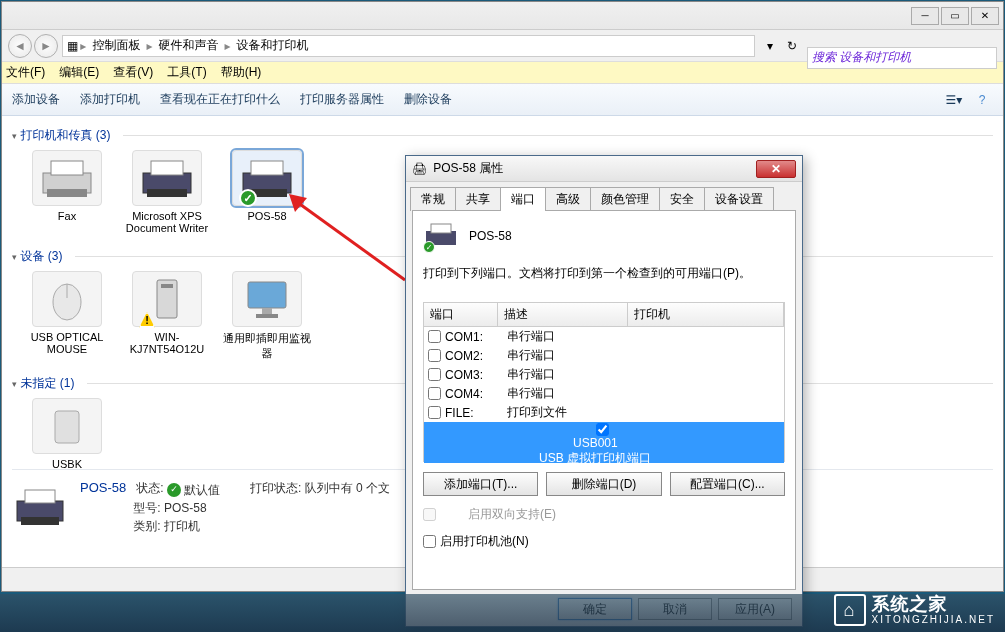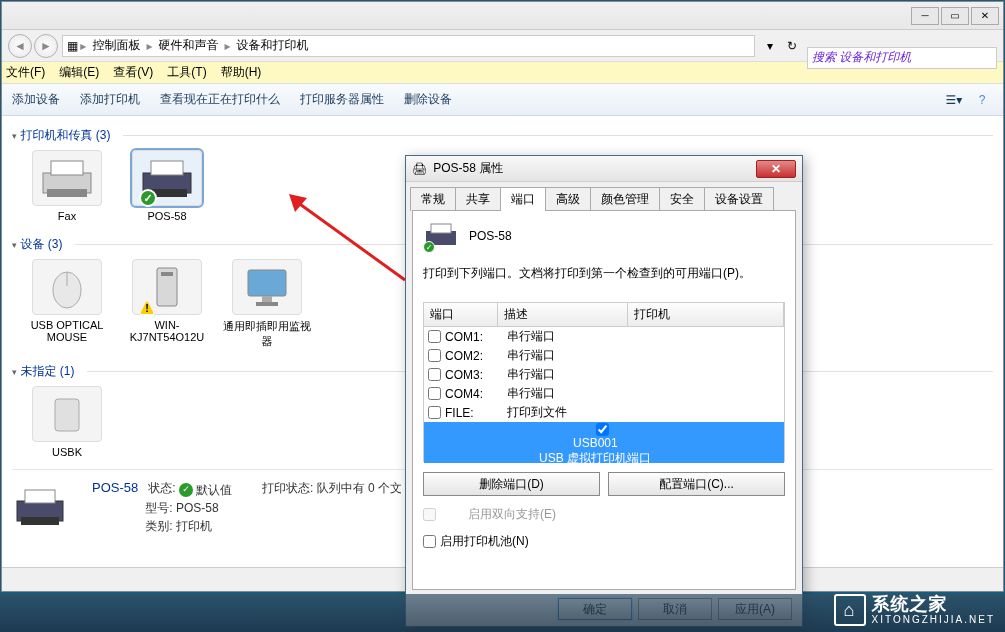--- a/index.html
+++ b/index.html
@@ -38,21 +38,21 @@
     .device-item { width: 90px; text-align: center; font-size: 11px; position: relative; }
     .device-icon { width: 70px; height: 56px; margin: 0 auto 4px; background: #f4f4f4; border: 1px solid #ddd; border-radius: 4px; position: relative; display: flex; align-items: center; justify-content: center; }
     .device-item.selected .device-icon { outline: 2px solid #7aa7d8; background: #e8f0fa; }
     .check-badge { position: absolute; bottom: -2px; left: 6px; width: 18px; height: 18px; background: #2a9a2a; border-radius: 50%; border: 2px solid #fff; display: flex; align-items: center; justify-content: center; color: #fff; font-size: 11px; font-weight: bold; }
     .warn-badge { position: absolute; bottom: -2px; left: 6px; width: 16px; height: 16px; background: #ffcc00; border: 2px solid #fff; display: flex; align-items: center; justify-content: center; color: #000; font-size: 11px; font-weight: bold; clip-path: polygon(50% 0, 100% 100%, 0 100%); }
     
     .printer-svg { width: 60px; height: 46px; }
     
     .detail-bar { position: absolute; bottom: 48px; left: 10px; right: 10px; display: flex; align-items: center; gap: 12px; padding: 8px 0; border-top: 1px solid #e4e8ee; font-size: 12px; }
     .detail-icon { width: 56px; height: 44px; }
-    .detail-text { line-height: 1.5; color: #333; margin-left: 12px; }
+    .detail-text { line-height: 1.5; color: #333; }
     .detail-text .title { color: #003399; font-size: 13px; }
     .detail-status { display: inline-flex; align-items: center; gap: 3px; }
     .green-check { width: 14px; height: 14px; background: #2a9a2a; border-radius: 50%; color: #fff; display: inline-flex; align-items: center; justify-content: center; font-size: 9px; }
     
     .statusbar-exp { position: absolute; bottom: 0; left: 0; right: 0; height: 24px; background: #f0f0f0; border-top: 1px solid #ccc; }
     
     
     .dialog { position: absolute; top: 155px; left: 405px; width: 398px; height: 472px; background: #f0f0f0; border: 1px solid #4a6a8a; box-shadow: 3px 3px 12px rgba(0,0,0,0.3); }
     .dialog-titlebar { height: 26px; background: linear-gradient(#f8f8f8, #e4e4e4); display: flex; align-items: center; padding: 0 6px; font-size: 12px; gap: 6px; border-bottom: 1px solid #ccc; }
     .dialog-close { margin-left: auto; width: 40px; height: 18px; background: linear-gradient(#e28a8a, #c93030); border: 1px solid #a02020; border-radius: 2px; color: #fff; display: flex; align-items: center; justify-content: center; font-weight: bold; font-size: 12px; }
@@ -168,20 +168,30 @@
       <div class="device-item">
         <div class="device-icon">
             <svg class="printer-svg" viewBox="0 0 60 46">
               <rect x="6" y="18" width="48" height="20" fill="#d0d0d0" stroke="#888"></rect>
               <rect x="14" y="6" width="32" height="14" fill="#fff" stroke="#888"></rect>
               <rect x="10" y="34" width="40" height="8" fill="#888"></rect>
             </svg>
           </div>
         <div>Fax</div>
       </div>
+      <div class="device-item">
+        <div class="device-icon">
+            <svg class="printer-svg" viewBox="0 0 60 46">
+              <rect x="6" y="18" width="48" height="20" fill="#4a4a6a" stroke="#333"></rect>
+              <rect x="14" y="6" width="32" height="14" fill="#fff" stroke="#888"></rect>
+              <rect x="10" y="34" width="40" height="8" fill="#333"></rect>
+            </svg>
+          </div>
+        <div>Microsoft XPS Document Writer</div>
+      </div>
       <div class="device-item selected">
         <div class="device-icon">
           <svg class="printer-svg" viewBox="0 0 60 46">
               <rect x="6" y="18" width="48" height="20" fill="#4a4a6a" stroke="#333"></rect>
               <rect x="14" y="6" width="32" height="14" fill="#fff" stroke="#888"></rect>
               <rect x="10" y="34" width="40" height="8" fill="#333"></rect>
             </svg>
           <div class="check-badge">✓</div>
         </div>
         <div>POS-58</div>
@@ -351,20 +361,21 @@
             <span class="pc2">USB 虚拟打印机端口</span>
             <span class="pc3"></span>
           </div>
           <div class="port-row">
             <span class="pc3">Microsoft XPS Document W</span>
           </div>
         </div>
     </div>
 
     <div class="port-buttons">
+      <button>添加端口(T)...</button>
       <button>删除端口(D)</button>
       <button>配置端口(C)...</button>
     </div>
 
     <div class="checkbox-row disabled">
       <input type="checkbox" disabled="" style="">
       <span>启用双向支持(E)</span>
     </div>
     <div class="checkbox-row">
       <input type="checkbox" style="">

